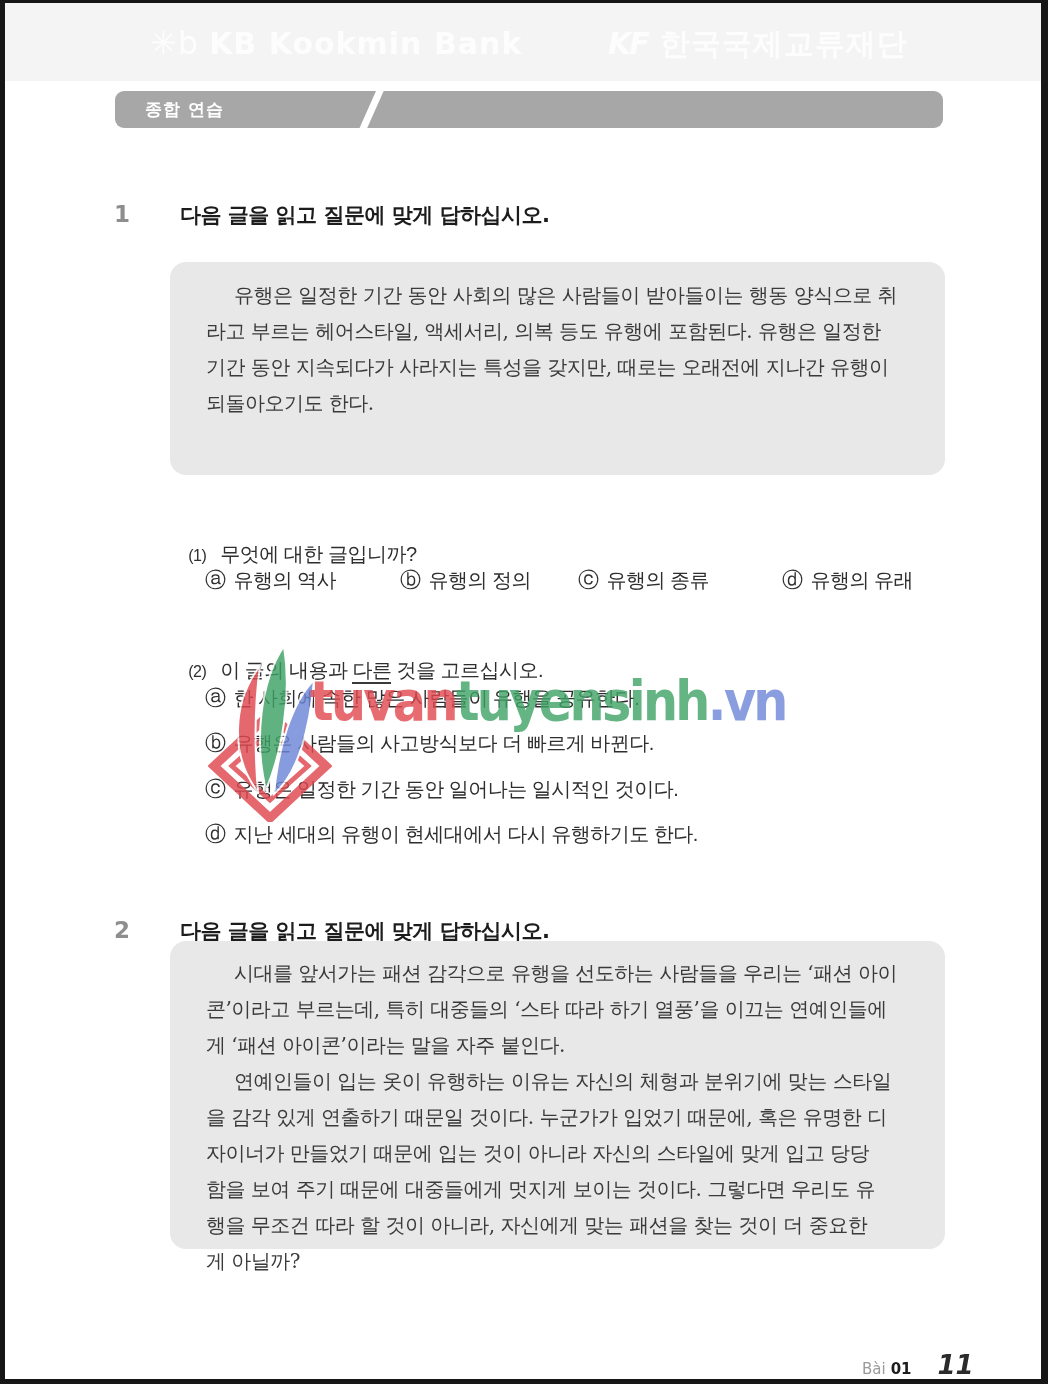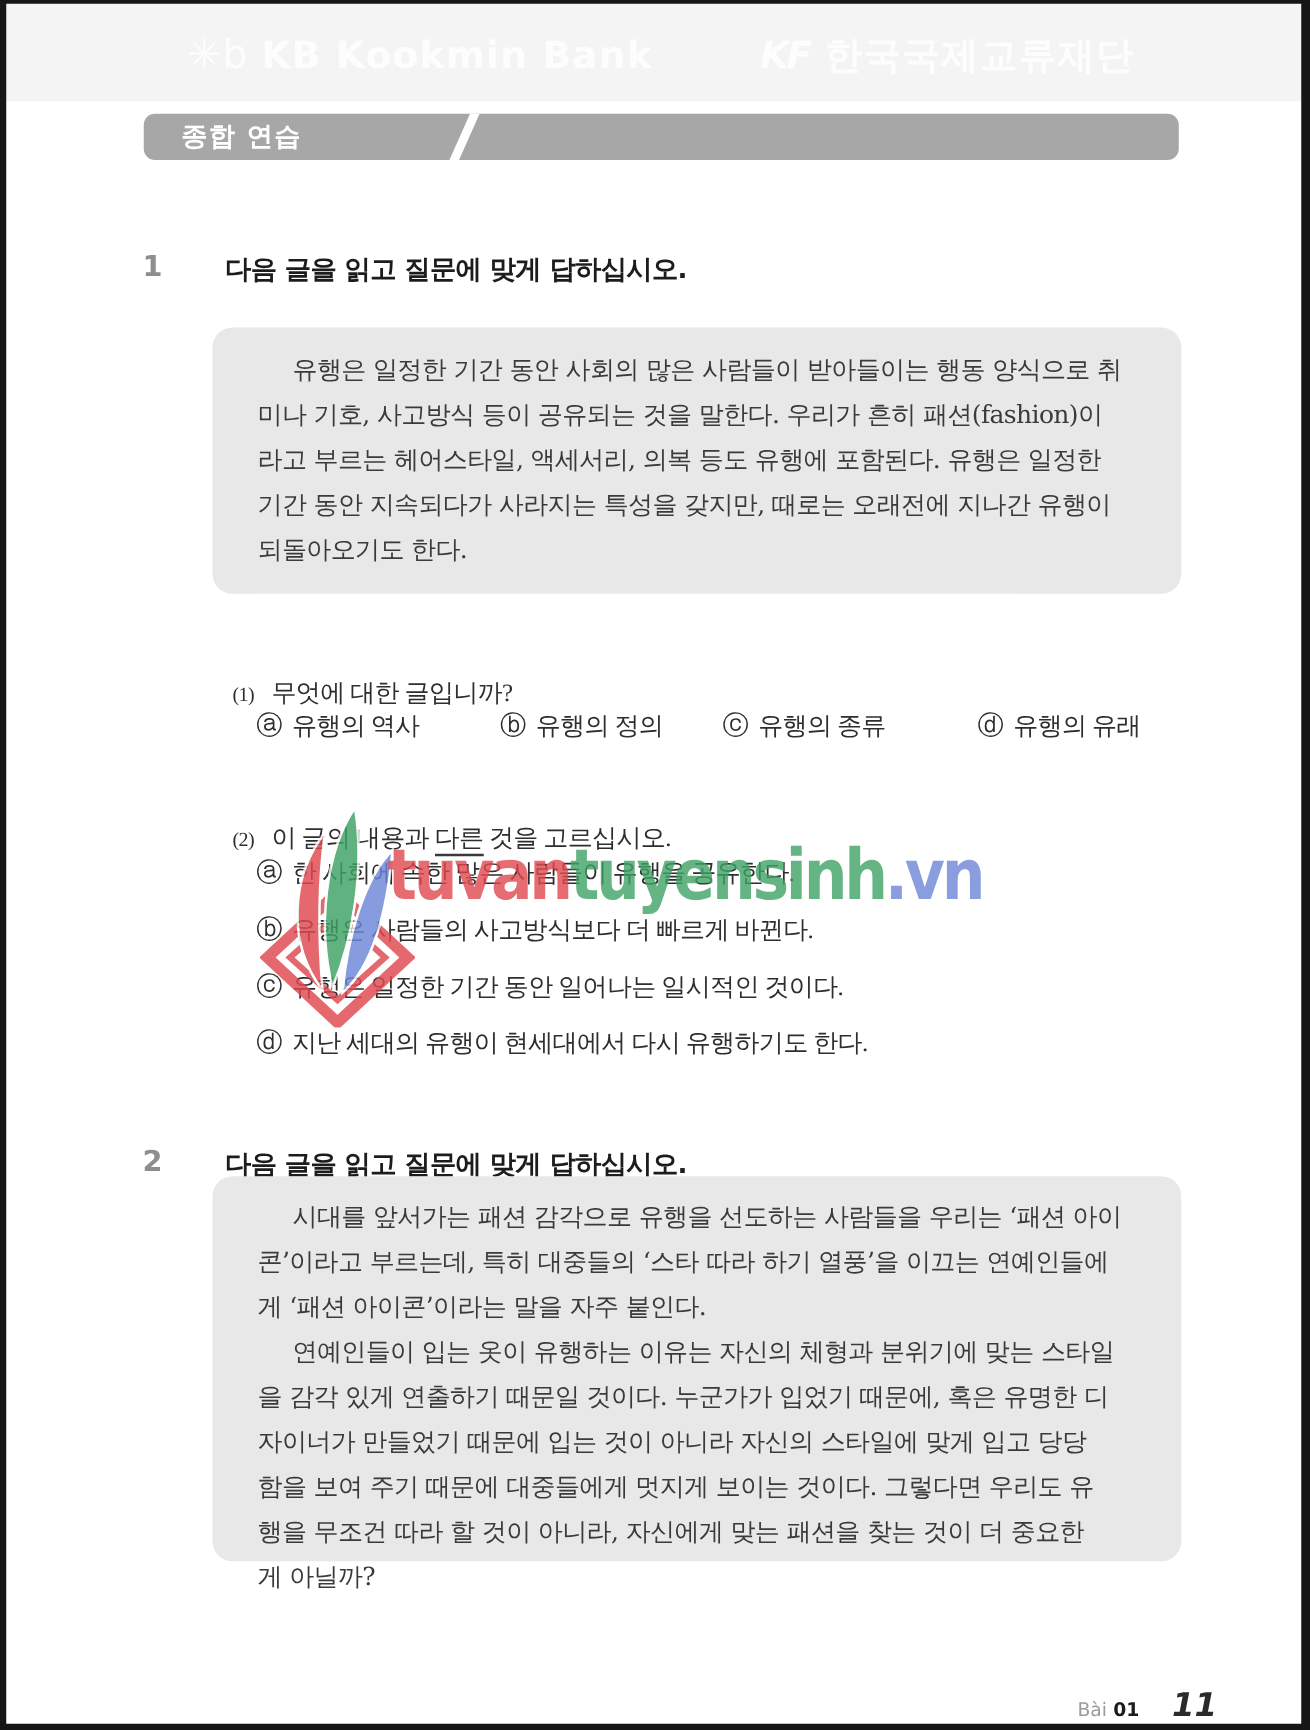--- a/index.html
+++ b/index.html
@@ -14,36 +14,36 @@
   
   .header-band{position:absolute;left:0;top:0;width:100%;height:81px;background:#f5f4f4;}
   .logo{position:absolute;top:24px;color:#fdfdfd;font-size:30px;font-weight:600;letter-spacing:1px;white-space:nowrap;}
   .kb-logo{left:150px;}
   .kb-mark{font-weight:400;margin-right:10px;font-size:32px;}
   .kf-logo{left:608px;font-weight:700;}
   .kf-mark{font-style:italic;font-weight:800;margin-right:12px;letter-spacing:-2px;}
   
   .banner{position:absolute;left:115px;top:91px;width:828px;height:37px;background:#a7a7a7;
           border-radius:9px;overflow:hidden;}
-  .banner-label{position:absolute;left:30px;top:0;line-height:37px;color:#ffffff;font-weight:700;font-size:21px;letter-spacing:1px;}
+  .banner-label{position:absolute;left:30px;top:0;line-height:37px;color:#ffffff;font-weight:700;font-size:17px;letter-spacing:1px;}
   .banner-slash{position:absolute;left:252px;top:-8px;width:7px;height:58px;background:#ffffff;transform:rotate(24deg);}
   
   .q-number{position:absolute;left:114px;font-size:23px;font-weight:600;color:#8e8e8e;}
   .q-title{position:absolute;left:180px;font-size:21px;font-weight:700;color:#1c1c1c;letter-spacing:-0.5px;}
   #q1-number,#q1-title{top:201px;}
   #q2-number,#q2-title{top:917px;}
   
   .passage-box{position:absolute;left:170px;width:775px;background:#e9e8e9;border-radius:16px;
                font-family:"DejaVu Serif","Liberation Serif",serif;color:#3a3a3a;font-size:20px;}
   #passage-box-1{top:262px;height:213px;padding:15px 30px 16px 36px;box-sizing:border-box;line-height:36px;}
   #passage-box-2{top:941px;height:308px;padding:14px 30px 4px 36px;box-sizing:border-box;line-height:36px;}
   .p-line{white-space:pre-wrap;letter-spacing:-0.5px;}
   .p-line.ind{text-indent:28px;}
   
-  .serif{font-family:Liberation Serif, serif;}
+  .serif{font-family:Liberation Sans, sans-serif;}
   .subq{position:absolute;left:168px;font-size:20px;color:#2e2e2e;white-space:pre-wrap;letter-spacing:-0.5px;}
   .subq .subq-num{font-size:16px;margin-right:14px;color:#2e2e2e;}
   #subq-1{top:518px;}
   #subq-2{top:634px;}
   .u{border-bottom:2px solid #3a3a3a;padding-bottom:1px;}
   .opt-row{position:absolute;left:170px;top:566px;width:778px;height:30px;}
   .opt{position:absolute;top:0;font-size:20px;color:#2e2e2e;white-space:nowrap;letter-spacing:-0.5px;}
   .opt-label{margin-right:8px;font-size:21px;}
   .o1{left:35px;} .o2{left:230px;} .o3{left:408px;} .o4{left:612px;}
   .opt-line{position:absolute;left:205px;font-size:20px;color:#2e2e2e;white-space:nowrap;letter-spacing:-0.5px;}
@@ -80,21 +80,20 @@
   <div class="banner">
     <span class="banner-label">종합 연습</span>
     <div class="banner-slash"></div>
   </div>
 
   <div class="q-number" id="q1-number">1</div>
   <div class="q-title" id="q1-title">다음 글을 읽고 질문에 맞게 답하십시오.</div>
 
   <div class="passage-box" id="passage-box-1">
     <div class="p-line ind">유행은 일정한 기간 동안 사회의 많은 사람들이 받아들이는 행동 양식으로 취</div>
-    <div class="p-line">미나 기호, 사고방식 등이 공유되는 것을 말한다. 우리가 흔히 패션(fashion)이</div>
     <div class="p-line">라고 부르는 헤어스타일, 액세서리, 의복 등도 유행에 포함된다. 유행은 일정한</div>
     <div class="p-line">기간 동안 지속되다가 사라지는 특성을 갖지만, 때로는 오래전에 지나간 유행이</div>
     <div class="p-line">되돌아오기도 한다.</div>
   </div>
 
   <div class="subq serif" id="subq-1">
     <span class="subq-num">(1)</span><span>무엇에 대한 글입니까?</span>
   </div>
 
   <div class="opt-row serif">

